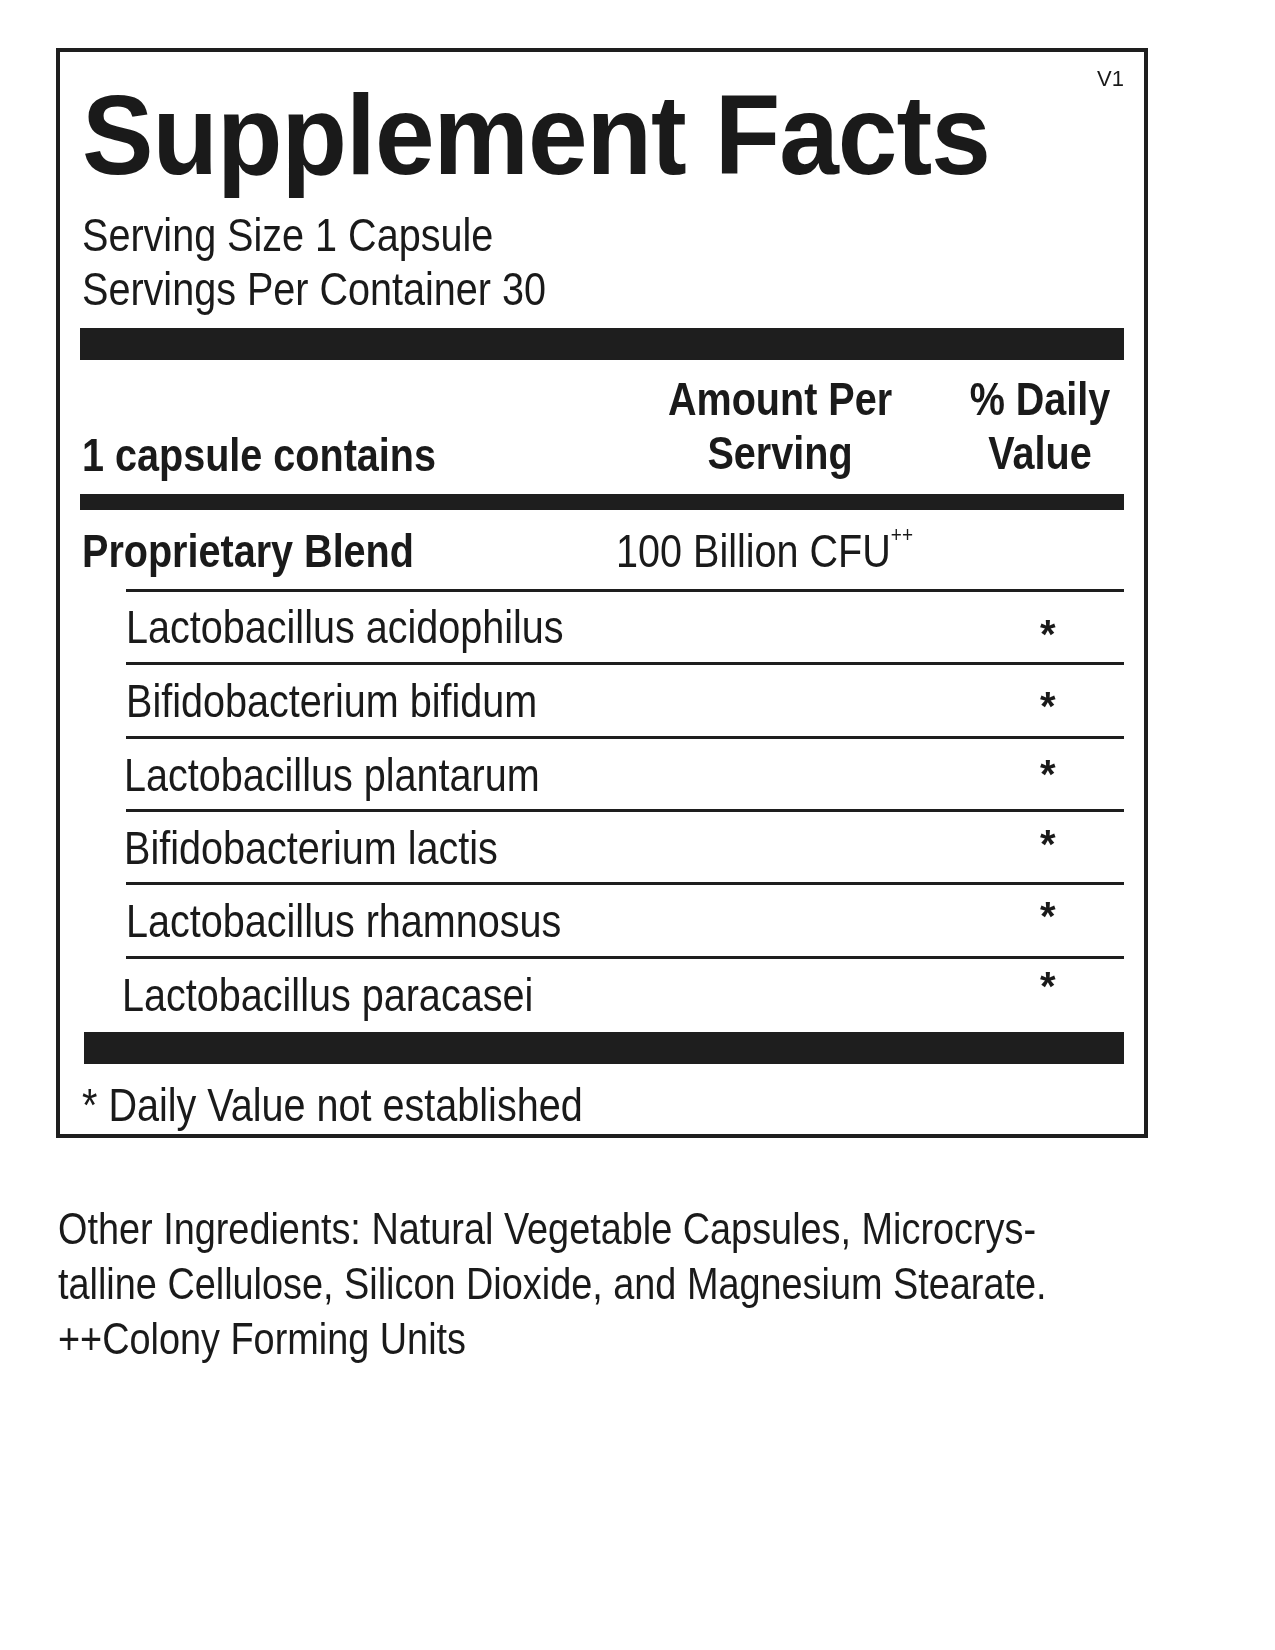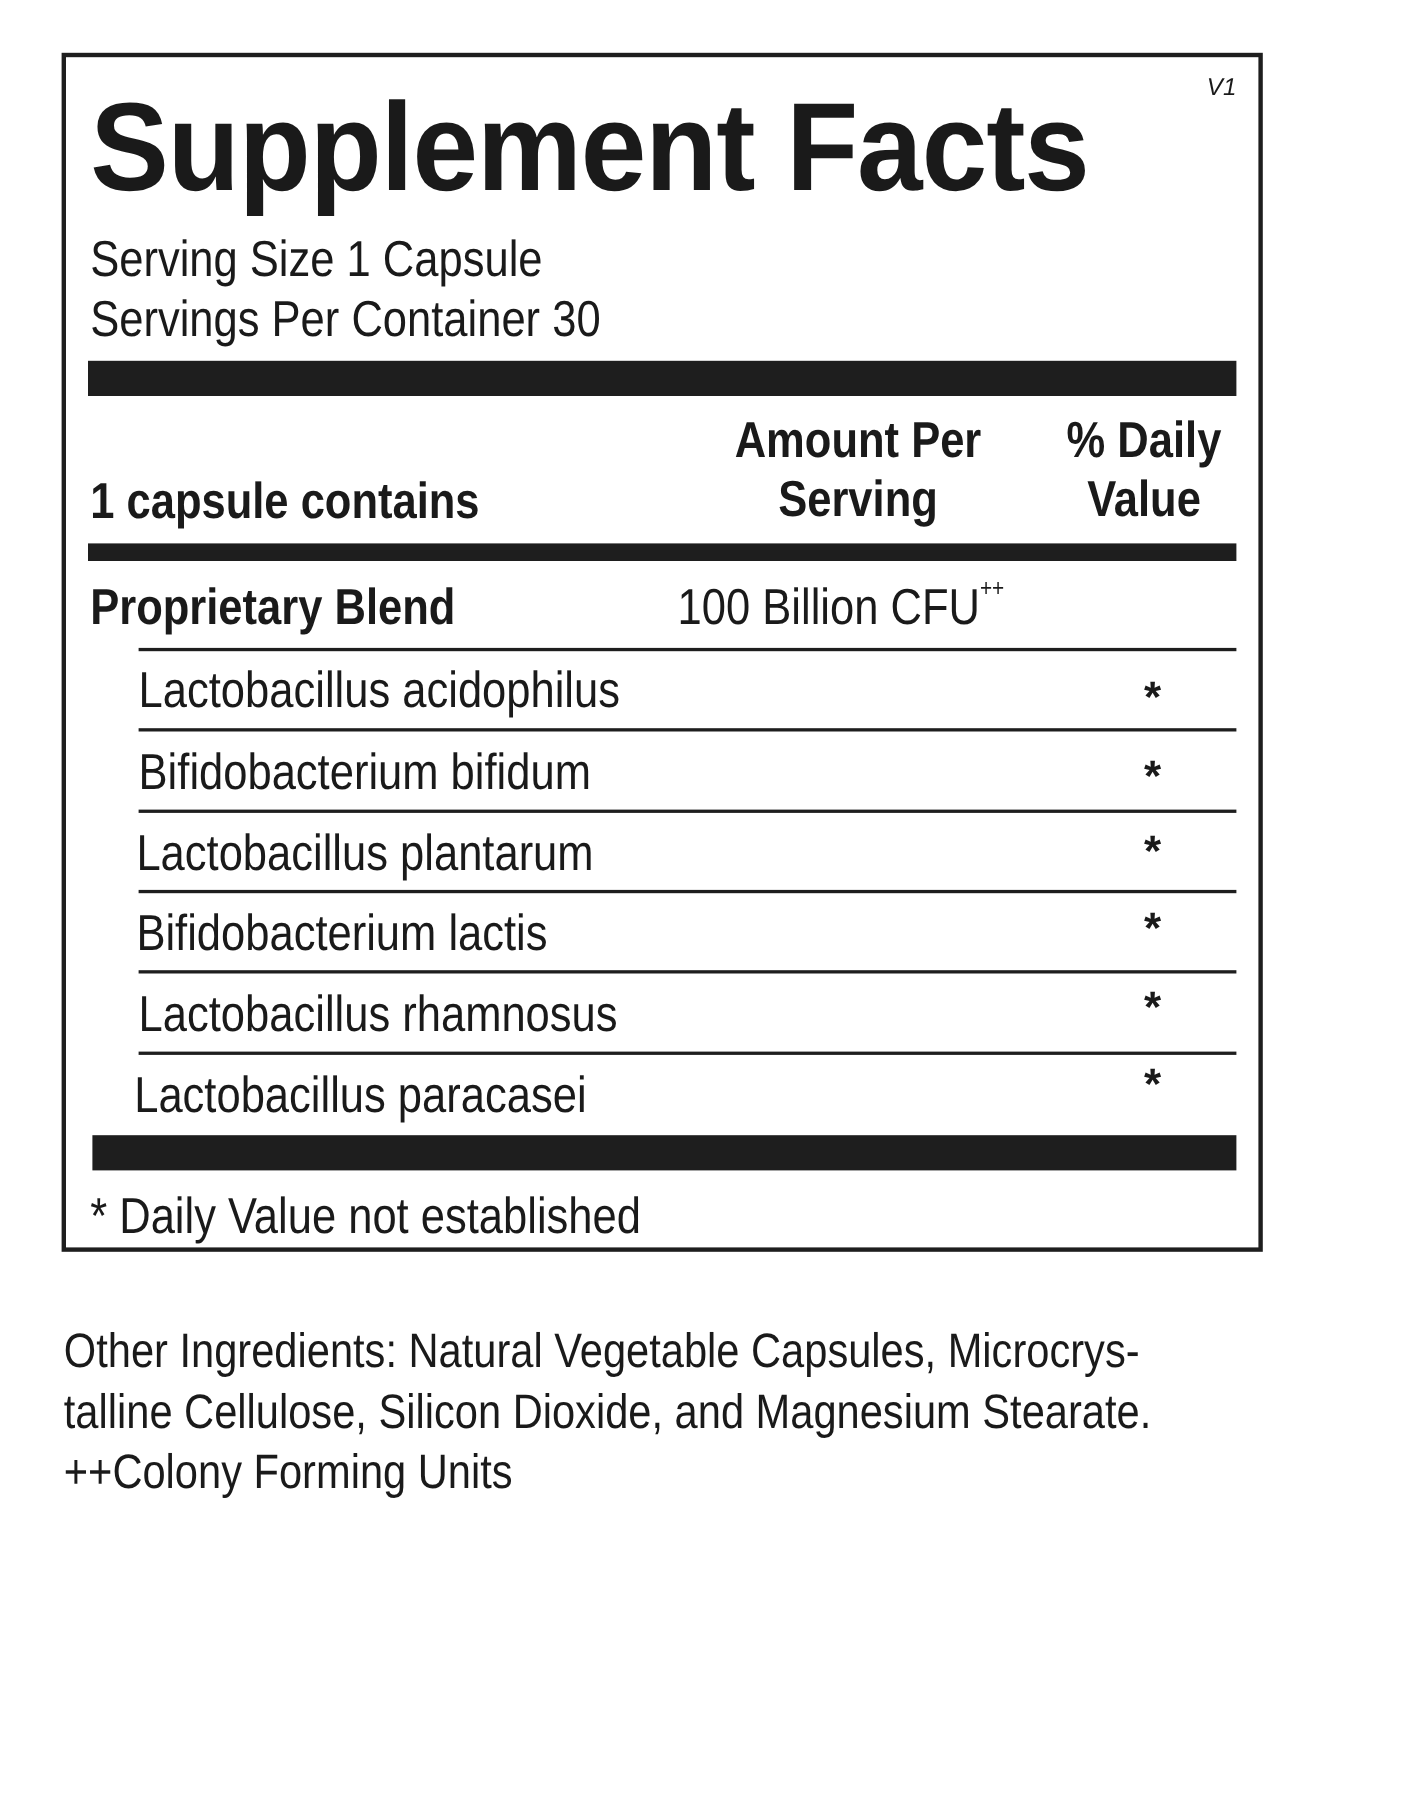--- a/index.html
+++ b/index.html
@@ -1,18 +1,18 @@
 <!DOCTYPE html>
 <html><head>
 <meta charset="utf-8">
 <style>
   html, body { margin:0; padding:0; background:#ffffff; }
   body { width:1275px; height:1650px; position:relative; font-family:"Liberation Sans", sans-serif; color:#1a1a1a; overflow:hidden; }
   .panel { position:absolute; left:56px; top:48px; width:1092px; height:1090px; border:4px solid #1e1e1e; box-sizing:border-box; }
-  .version { position:absolute; right:20px; top:14px; font-size:22px;font-style:italic; }
+  .version { position:absolute; right:20px; top:14px; font-size:22px; }
   .title { position:absolute; left:22px; top:26px; font-size:114px; font-weight:bold; letter-spacing:-1px; transform:scaleX(0.94); transform-origin:left; white-space:nowrap; line-height:1; }
   .serving { position:absolute; left:22px; font-size:46px; transform:scaleX(0.86); transform-origin:left; white-space:nowrap; line-height:1; }
   .bar { position:absolute; left:20px; right:20px; background:#1e1e1e; }
   .hdr { position:absolute; font-size:46px; font-weight:bold; transform:scaleX(0.86); white-space:nowrap; line-height:1.18; text-align:center; }
   .row-label { position:absolute; font-size:46px; transform:scaleX(0.86); transform-origin:left; white-space:nowrap; line-height:1; }
   .row-line { position:absolute; left:66px; right:20px; height:3px; background:#1e1e1e; }
   .star { position:absolute; left:980px; font-size:40px; font-weight:bold; }
   .other { position:absolute; left:58px; top:1201px; width:1092px; font-size:44px; line-height:55px; }
   .other span { display:block; transform:scaleX(0.86); transform-origin:left; white-space:nowrap; }
   sup { font-size:22px; vertical-align:top; position:relative; top:-4px; }

